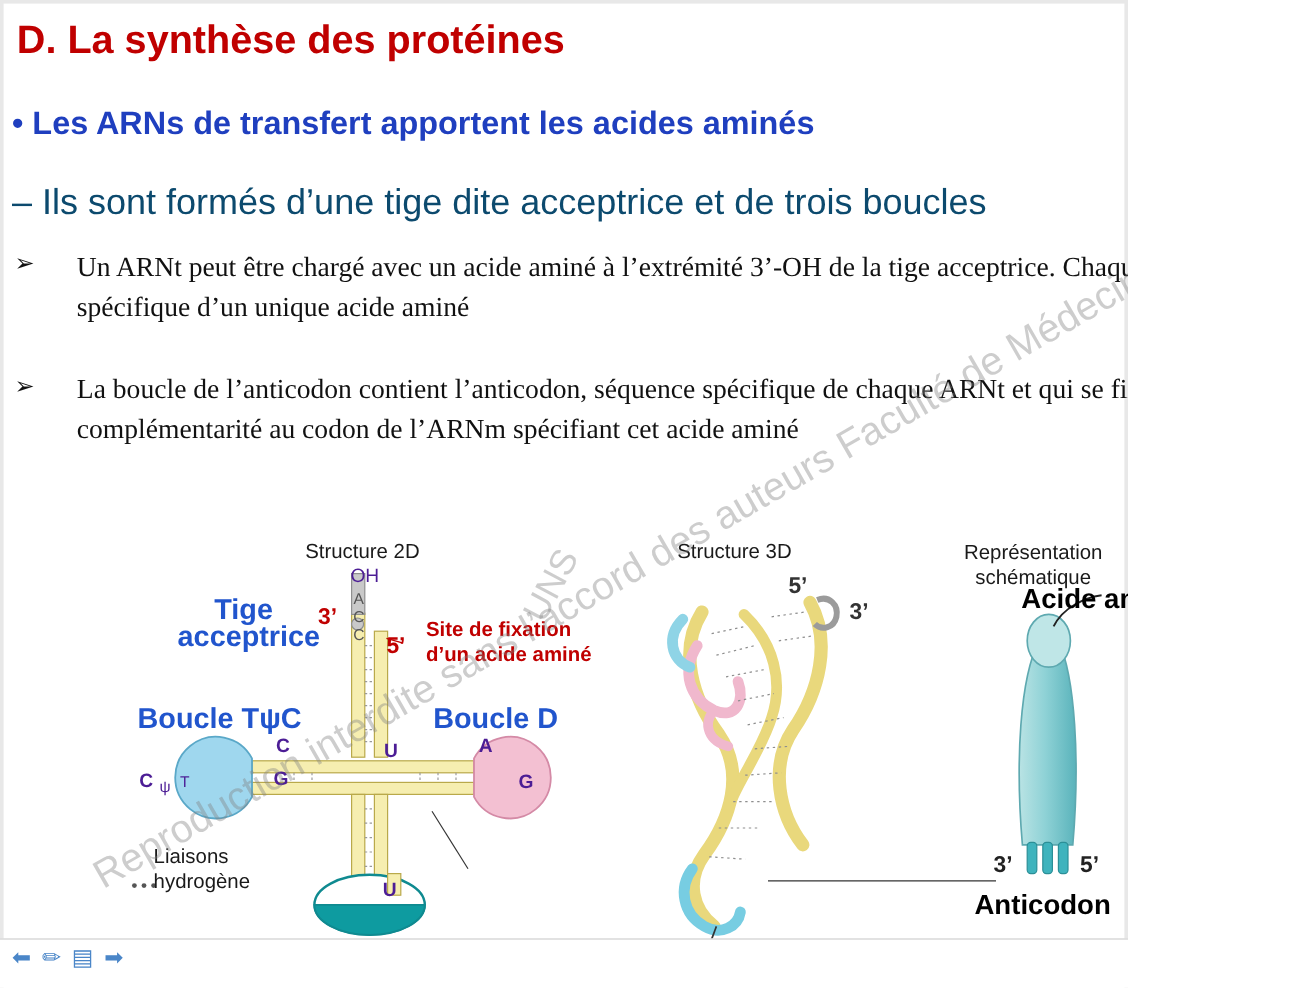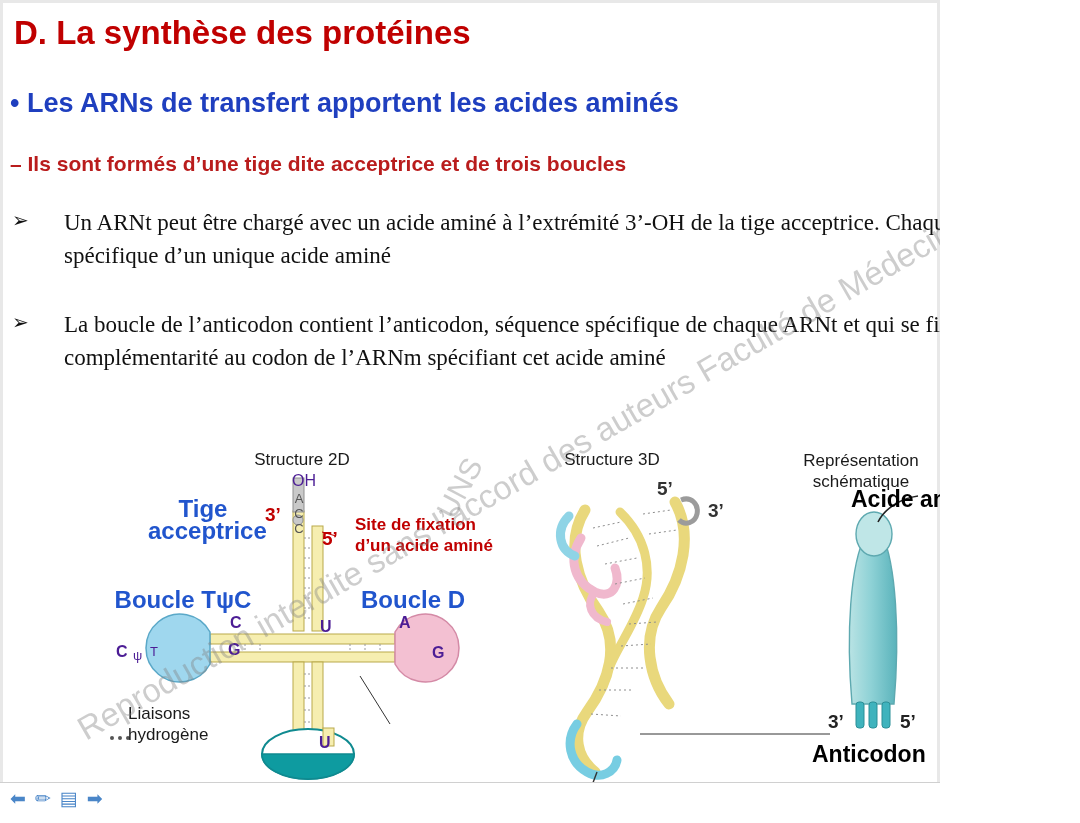--- a/index.html
+++ b/index.html
@@ -40,23 +40,23 @@
     top: 88px;
     font-size: 27px;
     font-weight: bold;
     color: #1f3fbf;
     white-space: nowrap;
   }
   .bullet2 {
     position: absolute;
     left: 10px;
     top: 152px;
-    font-size: 21px;
-    font-weight: bold;
-    color: #b91c1c;
+    font-size: 30px;
+    font-weight: normal;
+    color: #0c4a6e;
     white-space: nowrap;
   }
   .para {
     position: absolute;
     font-size: 23px;
     color: #111111;
     line-height: 1.45;
   }
   .para .arrow {
     position: absolute;

